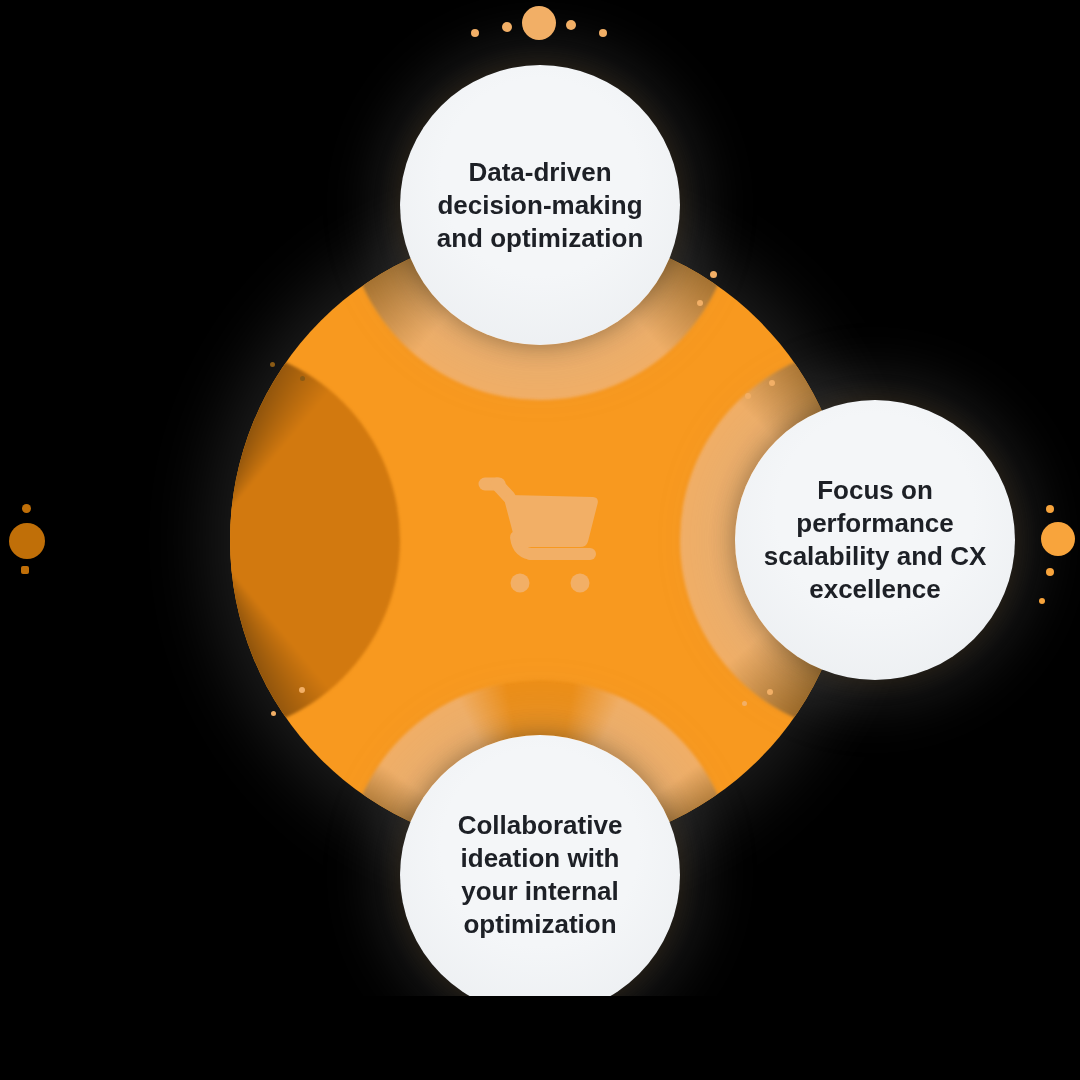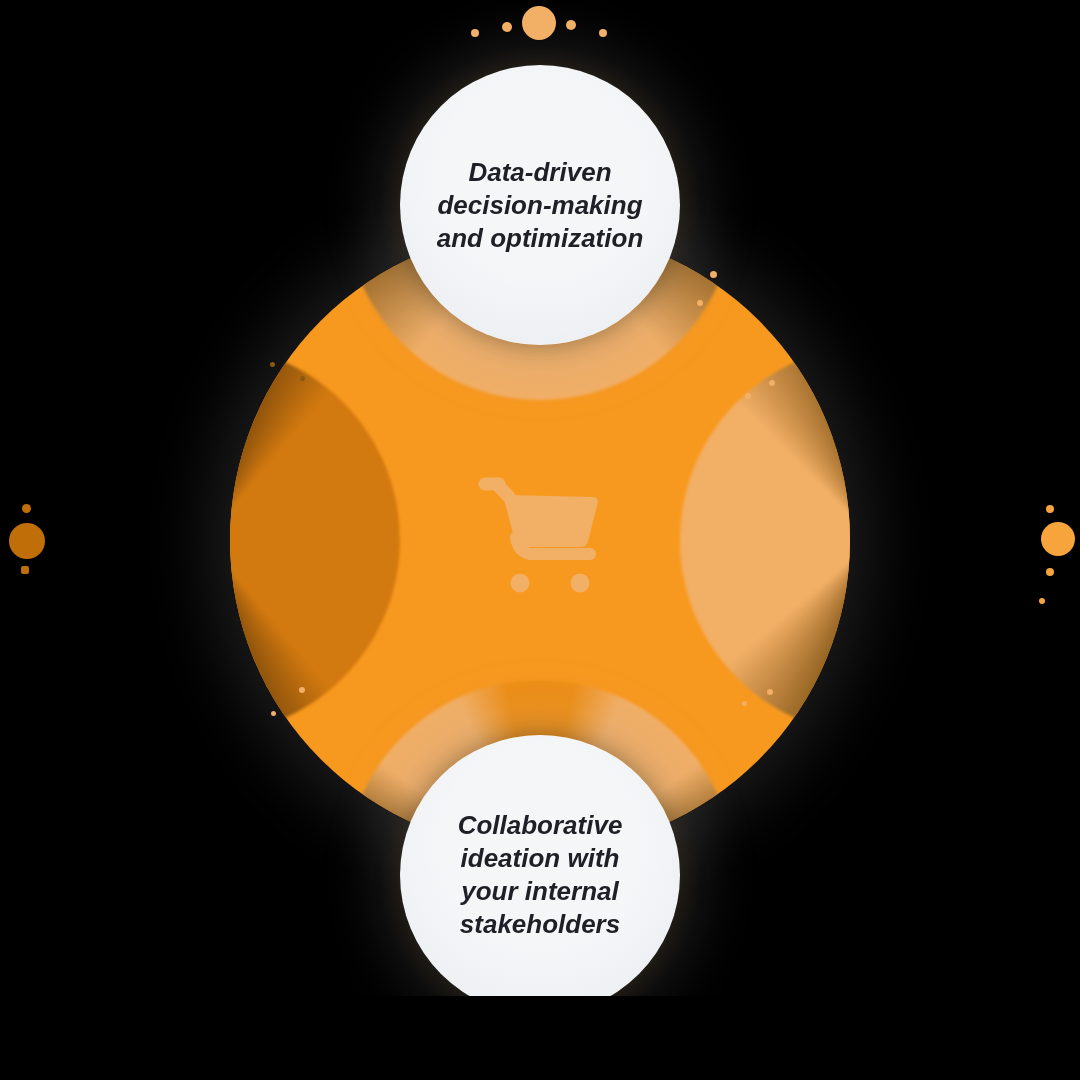--- a/index.html
+++ b/index.html
@@ -12,21 +12,21 @@
     --c-ringendleft:#4F3009;
     --c-dotdark:#C06F08;
     --c-dotvivid:#F7941D;
     --c-dotright:#F8A43C;
     --c-circle:#F0F2F4;
     --c-text:#1D2026;
   }
   html,body{margin:0;padding:0;background:var(--c-bg);}
   .stage{
     position:relative;width:1080px;height:996px;background:var(--c-bg);
-    overflow:hidden;font-family:"Liberation Sans",sans-serif;font-style:italic;
+    overflow:hidden;font-family:"Liberation Sans",sans-serif;
   }
   .main-circle{
     position:absolute;left:230px;top:230px;width:620px;height:620px;
     border-radius:50%;background:var(--c-orange);overflow:hidden;
     box-shadow:0 0 70px 20px rgba(150,150,150,0.20);
   }
   .ring{
     position:absolute;width:390px;height:390px;border-radius:50%;
     filter:blur(1.5px);
   }
@@ -87,25 +87,31 @@
       <circle cx="42" cy="108" r="9.5" fill="currentColor"></circle>
       <circle cx="102" cy="108" r="9.5" fill="currentColor"></circle>
     </svg>
   </div>
 
   <div class="node node-top">
     <p>Data-driven
 decision-making
 and optimization</p>
   </div>
+  <div class="node node-right">
+    <p>Focus on
+performance
+scalability and CX
+excellence</p>
+  </div>
   <div class="node node-bottom">
     <p>Collaborative
 ideation with
 your internal
-stakeholders</p>
+optimization</p>
   </div>
 
   <span class="dot peach" style="left:522px;top:6px;width:34px;height:34px;"></span>
   <span class="dot peach" style="left:502px;top:22px;width:10px;height:10px;"></span>
   <span class="dot peach" style="left:471px;top:29px;width:8px;height:8px;"></span>
   <span class="dot peach" style="left:566px;top:20px;width:10px;height:10px;"></span>
   <span class="dot peach" style="left:599px;top:29px;width:8px;height:8px;"></span>
 
   <span class="dot dark" style="left:9px;top:523px;width:36px;height:36px;"></span>
   <span class="dot dark" style="left:22px;top:504px;width:9px;height:9px;"></span>

